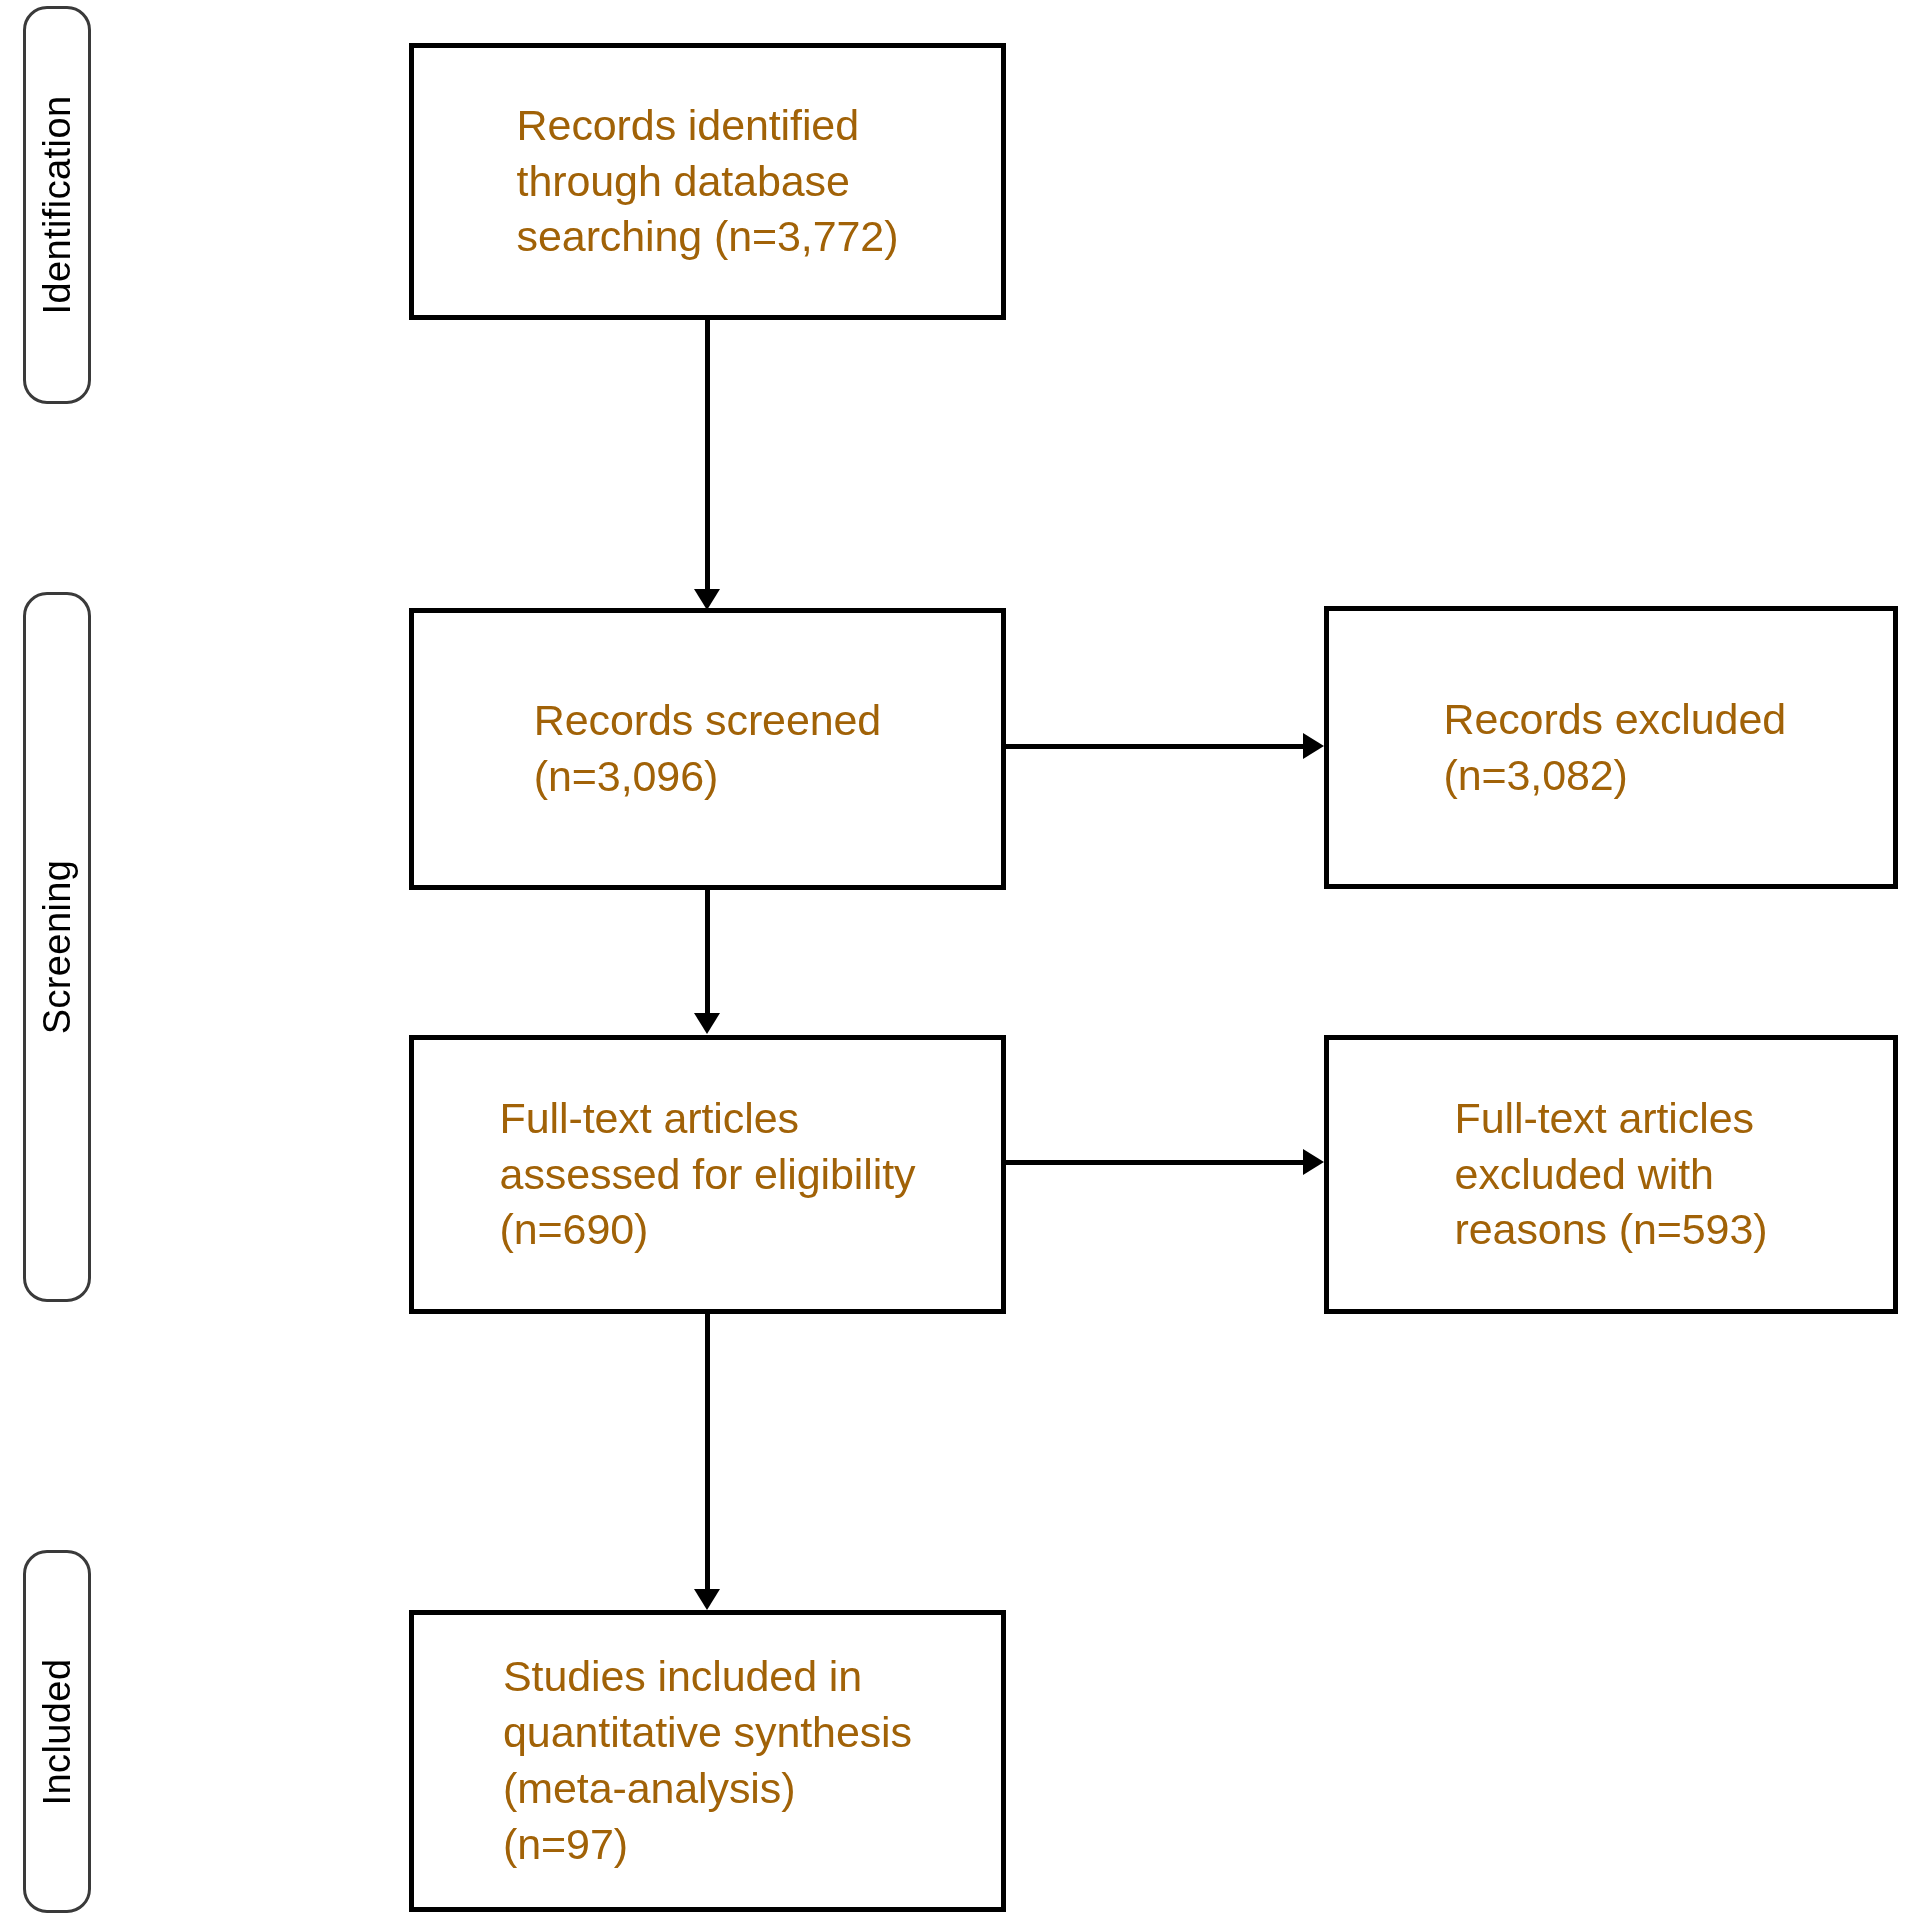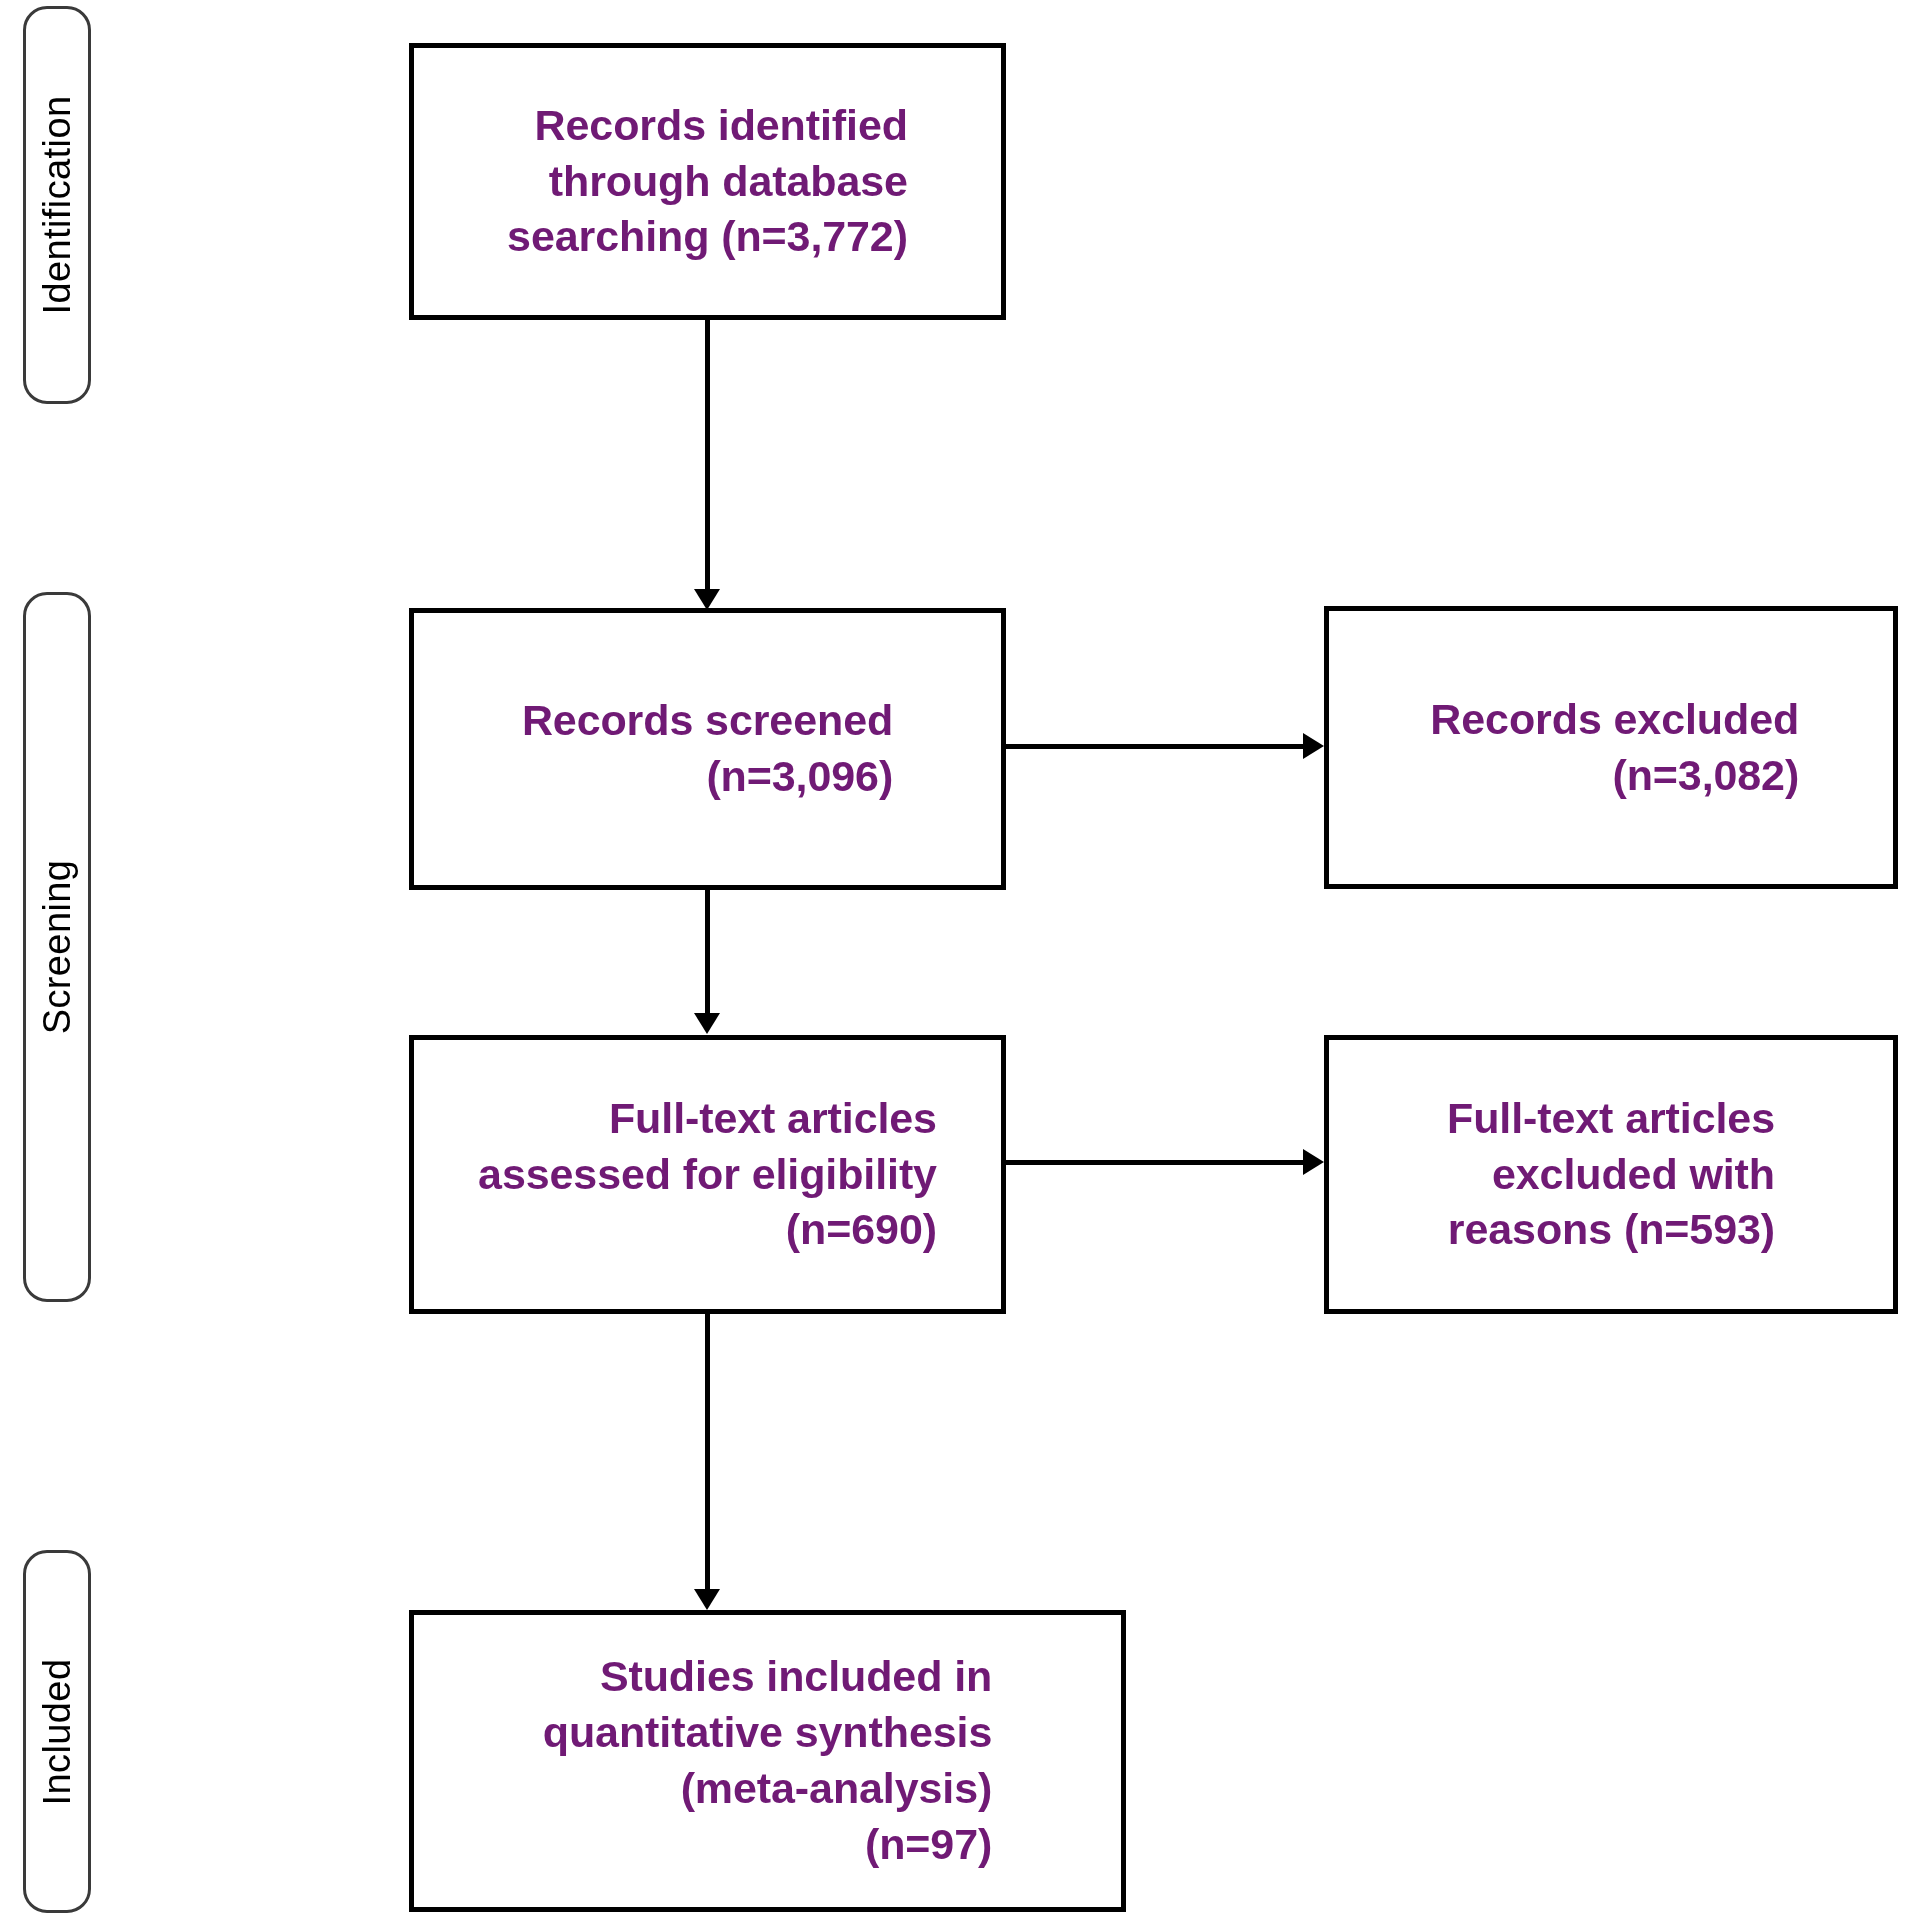--- a/index.html
+++ b/index.html
@@ -46,24 +46,24 @@
     position: absolute;
     box-sizing: border-box;
     background: #ffffff;
     border: 5px solid #000000;
     display: flex;
     align-items: center;
     justify-content: center;
     padding: 7.1px 18.5px;
   }
   .flow-box-text {
-    text-align: right;
+    text-align: left;
     font-size: 43px;
-    font-weight: 700;
-    color: #701a75;
+    font-weight: 400;
+    color: #a16207;
     line-height: 1.30;
     white-space: pre-line;
     letter-spacing: -0.1px;
   }
 
   
   .connector-v {
     position: absolute;
     width: 5px;
     background: #000000;
@@ -128,21 +128,21 @@
 assessed for eligibility
 (n=690)</div>
   </div>
 
   <div class="flow-box" style="left:1324px; top:1035px; width:574px; height:279px;">
     <div class="flow-box-text">Full-text articles
 excluded with
 reasons (n=593)</div>
   </div>
 
-  <div class="flow-box" style="left:409px; top:1610px; width:717px; height:302px;">
+  <div class="flow-box" style="left:409px; top:1610px; width:597px; height:302px;">
     <div class="flow-box-text">Studies included in
 quantitative synthesis
 (meta-analysis)
 (n=97)</div>
   </div>
 
   <div class="connector-v" style="left:705px; top:320px; height:272px;"></div>
   <div class="arrowhead-down" style="left:694px; top:589px;"></div>
 
   <div class="connector-h" style="left:1006px; top:744px; width:300px;"></div>

